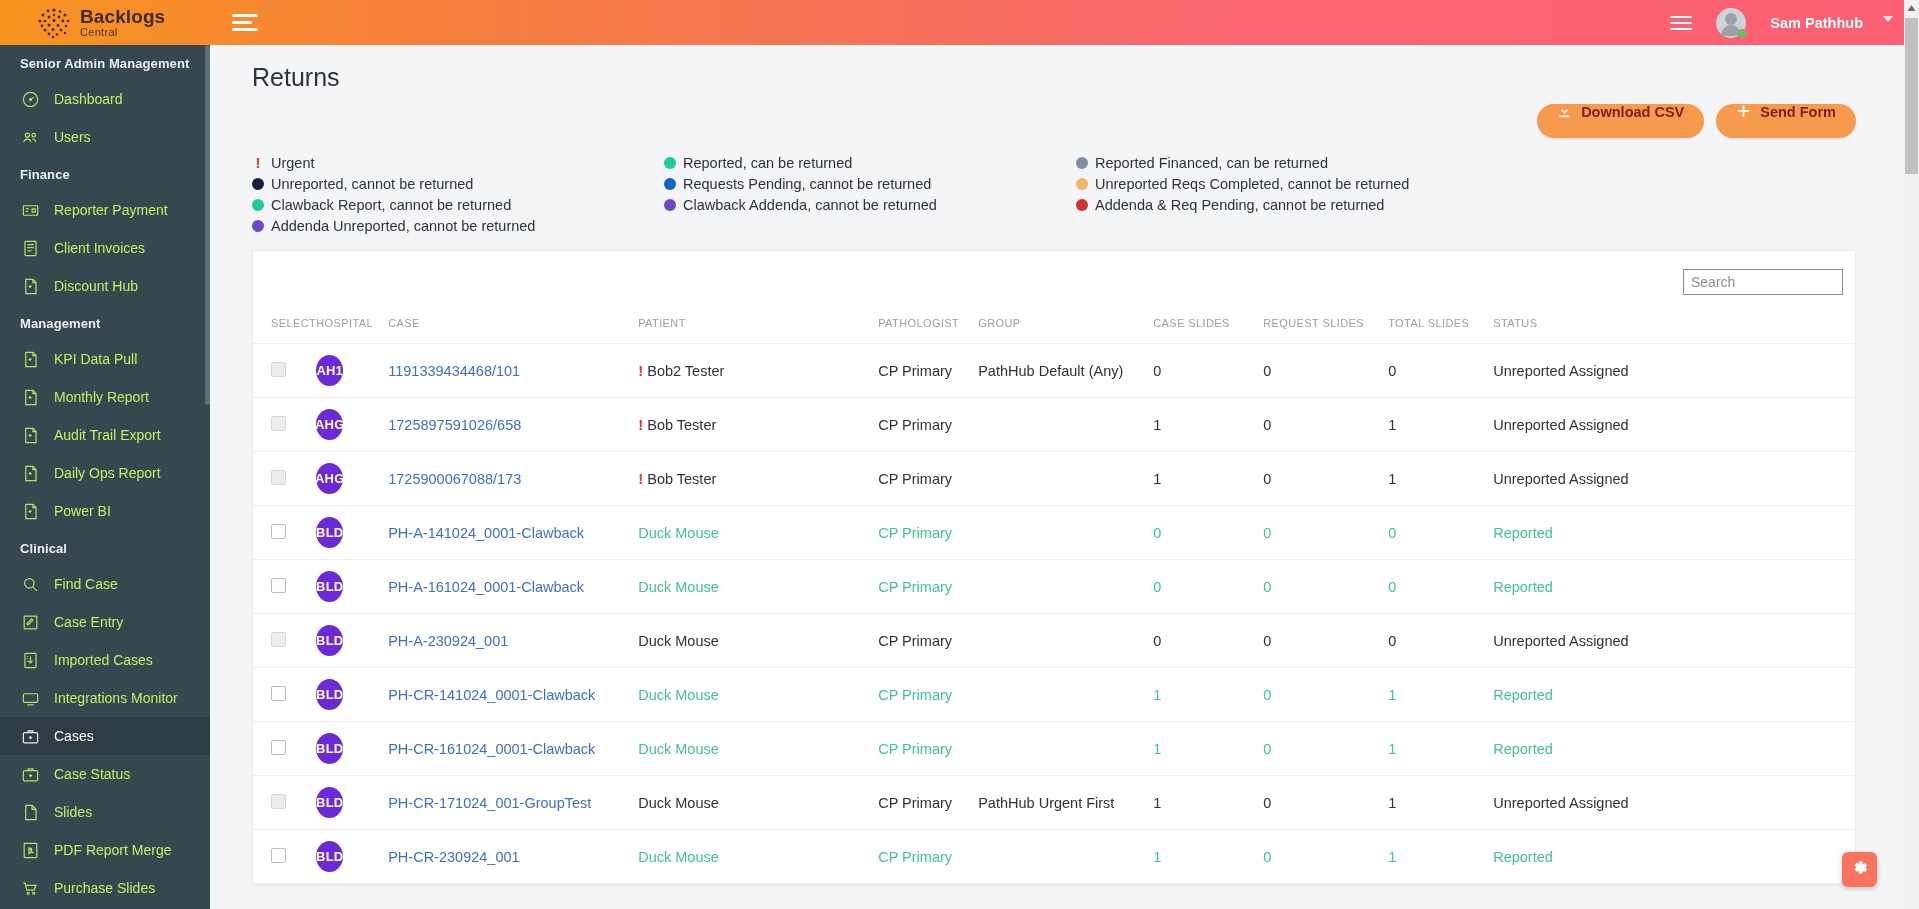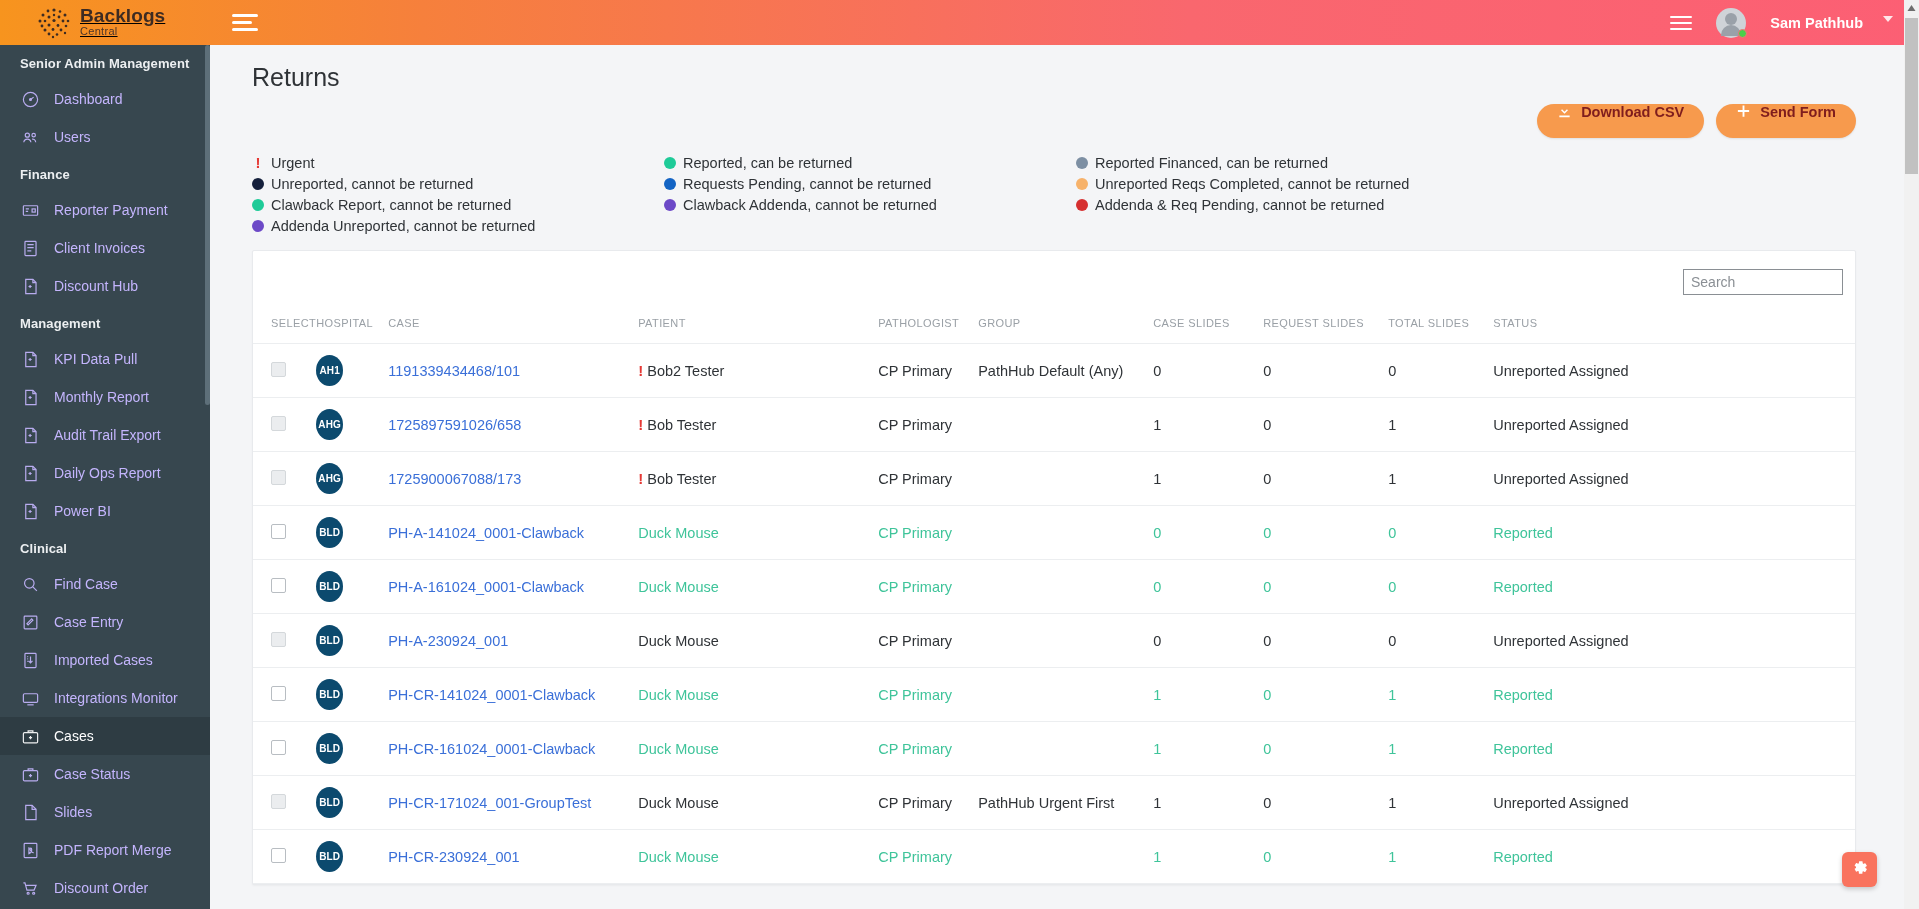--- a/index.html
+++ b/index.html
@@ -9,21 +9,21 @@
     overflow: hidden;
     background: #f4f5f7;
   }
 
   
   .topbar {
     position: absolute; top: 0; left: 0; width: 1919px; height: 45px;
     background: linear-gradient(90deg, #f7941e 0%, #f6803c 22%, #f9676e 62%, #fc5f74 100%);
     display: flex; align-items: center; z-index: 30;
   }
-  .brand { width: 210px; display: flex; align-items: flex-start; padding-left: 34px; text-decoration: underline; }
+  .brand { width: 210px; display: flex; align-items: center; padding-left: 34px; }
   .brand-dots { width: 40px; height: 34px; position: relative; margin-right: 6px; }
   .brand-text { line-height: 1; }
   .brand-title { font-size: 19px; font-weight: 700; color: #3d2b22; letter-spacing: .1px; }
   .brand-sub { font-size: 11px; color: #4b352a; letter-spacing: .3px; margin-top: 1px; }
 
   .hamburger { margin-left: 22px; cursor: pointer; width: 28px; }
   .hamburger span { display: block; height: 3px; background: #fff; border-radius: 2px; margin: 4px 0; }
   .hamburger span:nth-child(1){ width: 26px; }
   .hamburger span:nth-child(2){ width: 20px; }
   .hamburger span:nth-child(3){ width: 26px; }
@@ -44,21 +44,21 @@
   
   .sidebar {
     position: absolute; top: 45px; left: 0; width: 210px; height: 864px;
     background: #37474f; overflow: hidden; z-index: 20;
   }
   .sb-section {
     color: #eceff1; font-size: 13px; font-weight: 700; padding: 11px 20px 9px 20px; letter-spacing: .1px;
   }
   .sb-item {
     display: flex; align-items: center; gap: 14px; padding: 9px 20px;
-    color: #c4b5fd; font-size: 14px; cursor: pointer; white-space: nowrap;
+    color: #bef264; font-size: 14px; cursor: pointer; white-space: nowrap;
   }
   .sb-item.active { background: #2e3c43; color: #ffffff; font-weight: 400; }
   .sb-ico { width: 20px; height: 20px; flex: 0 0 20px; opacity:.92; display:flex;align-items:center;justify-content:center;}
   .sb-ico svg { width:19px; height:19px; stroke: currentColor; fill:none; stroke-width:1.5; }
 
   
   .main { position:absolute; top:45px; left:210px; width:1695px; height:864px; background:#f4f5f7; overflow:hidden;}
   .page-title { font-size: 25px; color: #2f3337; font-weight: 400; padding: 18px 0 0 42px; }
 
   .actions { display:flex; justify-content:flex-end; gap:12px; padding: 12px 49px 0 0; }
@@ -104,22 +104,22 @@
   .c-path  { width:100px;}
   .c-grp   { width:175px;}
   .c-cs    { width:110px;}
   .c-rs    { width:125px;}
   .c-ts    { width:105px;}
   .c-st    { }
 
   .chk { width:15px;height:15px;border:1px solid #b8bdc2; background:#fff; display:inline-block; border-radius:2px; cursor:pointer;}
   .chk.dim { background:#ebedef; border-color:#d4d8db; }
   .badge {
-    width: 27px; height: 31px; border-radius: 50%; background: #0c4a6e; color:#fff;
-    font-size: 10px; font-weight:700; display:flex; align-items:center; justify-content:center; letter-spacing:.2px;
+    width: 27px; height: 31px; border-radius: 50%; background: #6d28d9; color:#fff;
+    font-size: 13px; font-weight:700; display:flex; align-items:center; justify-content:center; letter-spacing:.2px;
   }
   .link { color:#3a6fd8; cursor:pointer; }
   .green { color:#3fc49a; }
 
   
   .vscroll { position:absolute; right:0; top:0; width:15px; height:909px; background:#f1f1f1; z-index:40;}
   .vthumb { position:absolute; right:1px; top:18px; width:13px; height:156px; background:#c1c1c1; border-radius:0;}
   .vcap { position:absolute; right:1px; top:1px; width:13px; height:15px; background:#f1f1f1;}
   .vcap svg{ width:13px;height:15px;fill:#6e6e6e;}
   .sb-scroll { position:absolute; right:0; top:0; width:5px; height:864px; background:transparent;}
@@ -376,21 +376,21 @@
         <span>PDF Report Merge</span>
       </div>
       <div class="sb-item">
         <span class="sb-ico">
           <svg viewBox="0 0 24 24">
             <path d="M3 5h2l2.5 9h9L19 8H6.5"></path>
             <circle cx="9" cy="18" r="1.3"></circle>
             <circle cx="16" cy="18" r="1.3"></circle>
           </svg>
         </span>
-        <span>Discount Order</span>
+        <span>Purchase Slides</span>
       </div>
       <div class="sb-item"></div>
     </div>
   <div class="sb-scroll">
       <div class="sb-thumb"></div>
     </div>
 </nav>
 
 <main class="main">
   <h1 class="page-title">Returns</h1>

